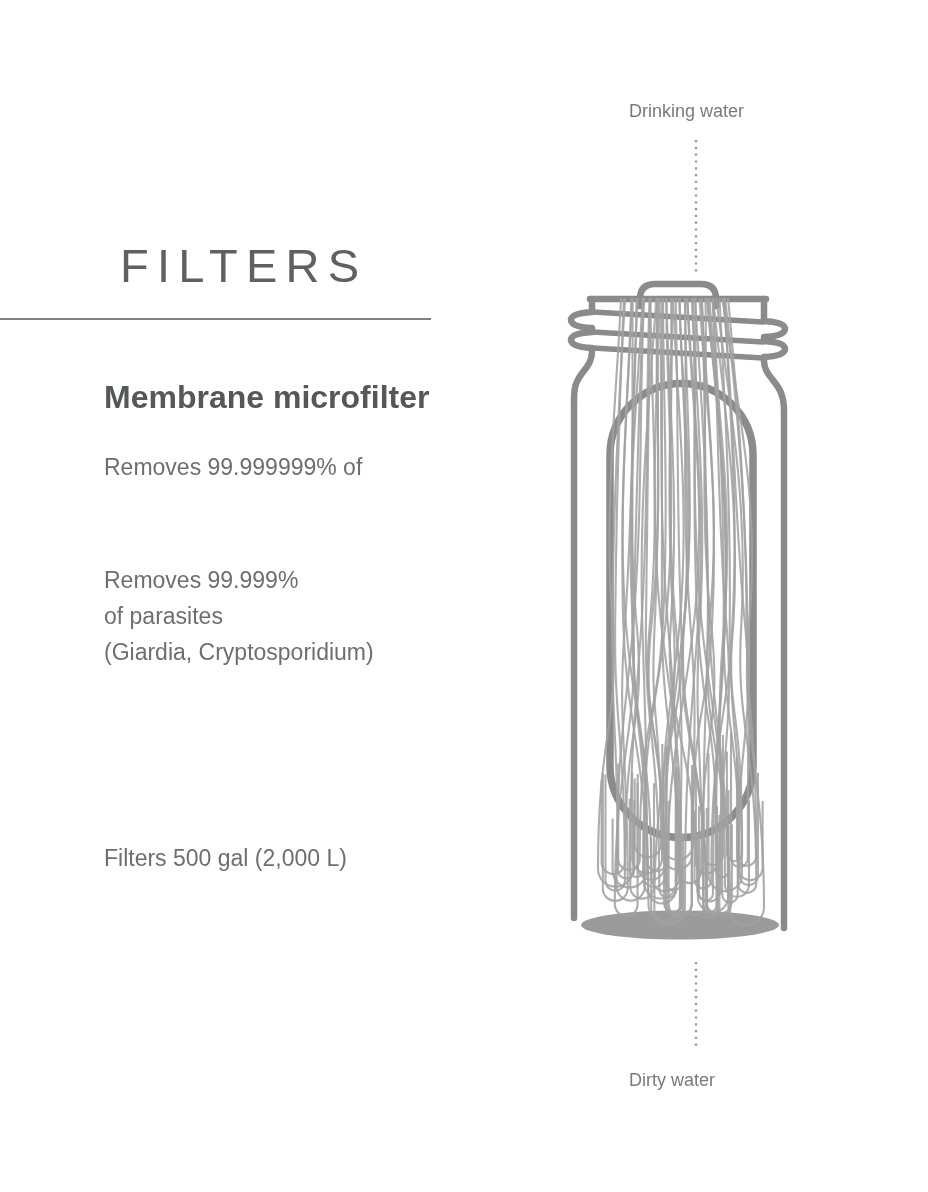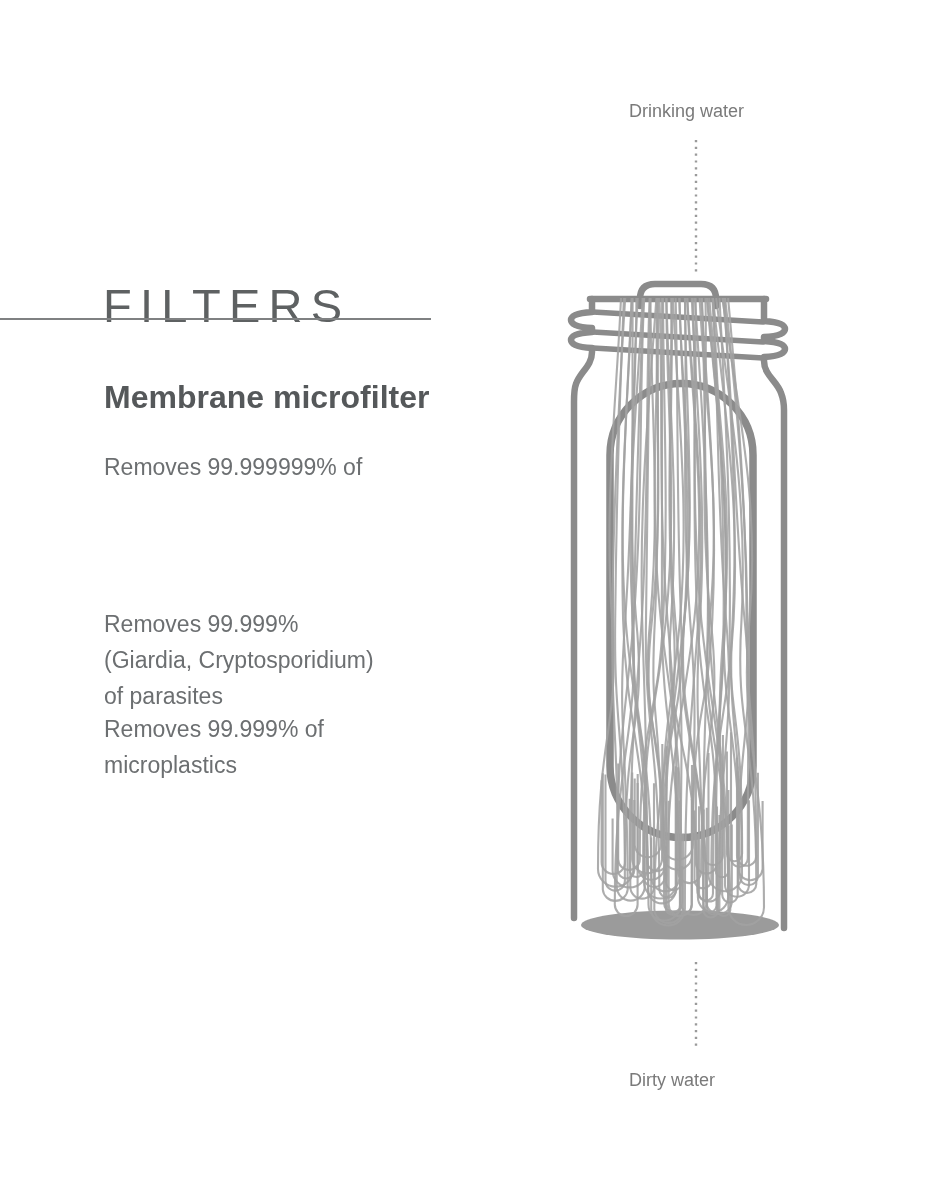--- a/index.html
+++ b/index.html
@@ -20,27 +20,26 @@
   }
   .page{
     position:relative;
     width:928px;height:1192px;
     background:var(--bg);
     overflow:hidden;
     margin:0 auto;
   }
   .page-title{
     position:absolute;
-    left:103px;top:238px;
+    left:120px;top:238px;
     font-size:47px;
     font-weight:300;
     letter-spacing:0.175em;
     color:var(--ink);
     white-space:nowrap;
-    margin-top:40px;
   }
   .rule{
     position:absolute;
     left:0;top:318px;
     width:431px;height:2px;
     background:var(--rule);
   }
   .section-heading{
     position:absolute;
     left:104px;top:379px;
@@ -51,21 +50,21 @@
   }
   .feature{
     position:absolute;
     left:104px;
     font-size:23px;
     line-height:36px;
     color:var(--body-text);
     white-space:nowrap;
   }
   .feature-1{top:449px;}
-  .feature-2{top:562px;margin-top:44px;}
+  .feature-2{top:562px;}
   .feature-3{top:711px;}
   .feature-4{top:840px;}
   .flow-label{
     position:absolute;
     font-size:18px;
     color:var(--label-text);
     white-space:nowrap;
   }
   .label-drinking{left:629px;top:101px;}
   .label-dirty{left:629px;top:1070px;}
@@ -91,29 +90,28 @@
   <div class="rule"></div>
 
   <div class="section-heading">Membrane microfilter</div>
 
   <div class="feature feature-1">
     <div>Removes 99.999999% of</div>
   </div>
 
   <div class="feature feature-2">
     <div>Removes 99.999%</div>
+    <div>of parasites</div>
     <div>(Giardia, Cryptosporidium)</div>
-    <div>of parasites</div>
   </div>
 
-  <div class="feature feature-3">
-    <div>Removes 99.999% of</div>
-    <div>microplastics</div>
+
+  <div class="feature feature-4">
+    <div>Filters 500 gal (2,000 L)</div>
   </div>
-
 
   <div class="flow-label label-drinking">Drinking water</div>
   <div class="flow-label label-dirty">Dirty water</div>
 
   <svg class="diagram-svg" viewBox="0 0 928 1192" aria-hidden="true">
 
     <line class="dotted" x1="696" y1="140" x2="696" y2="272"></line>
     <line class="dotted" x1="696" y1="962" x2="696" y2="1049"></line>
 
     <g>

